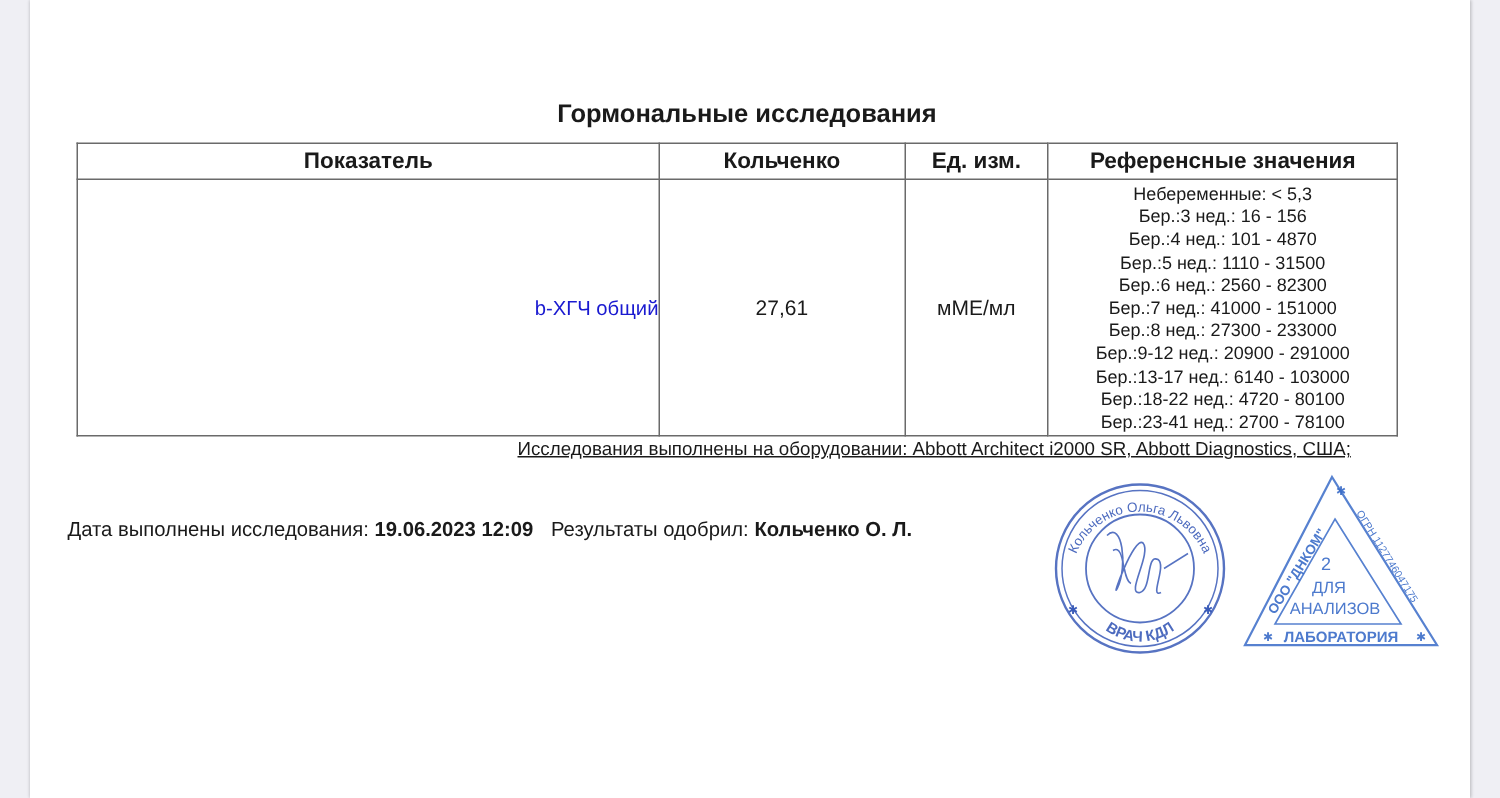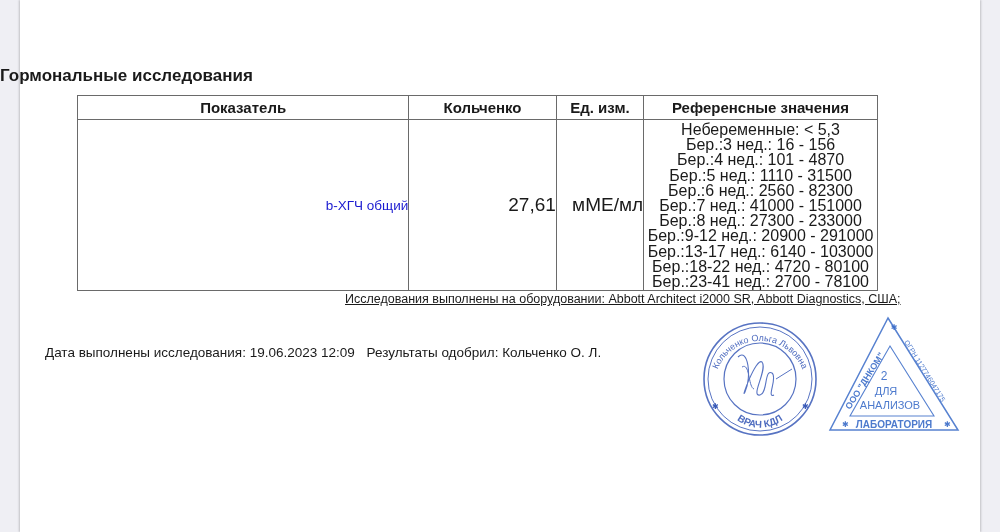--- a/index.html
+++ b/index.html
@@ -10,56 +10,55 @@
       color: #111;
       position: relative;
     }
     .page {
       position: absolute; left: 20px; top: 0; width: 960px; height: 532px;
       background: #ffffff;
       box-shadow: -1px 0 2px rgba(0,0,0,0.18), 1px 0 2px rgba(0,0,0,0.18);
     }
     .title {
       position: absolute; left: 0; width: 996px; top: 66px;
-      font-weight: bold; font-size: 17px; color: #1a1a1a;
+      text-align: center; font-weight: bold; font-size: 17px; color: #1a1a1a;
     }
     table.results {
       position: absolute; left: 51px; top: 95px;
       border-collapse: collapse;
-      width: 801px;
-      margin-left: 26px;
+      width: 881px;
     }
     table.results th, table.results td {
       border: 1px solid #6a6a6a;
       padding: 0;
     }
     table.results th {
       height: 23px; font-size: 15px; font-weight: bold; color: #1a1a1a;
       text-align: center; vertical-align: middle;
     }
     .c1 { width: 403px; }
     .c2 { width: 167px; }
     .c3 { width: 98px; }
     .c4 { width: 235px; }
     td.name {
       color: #1a1ad0; font-size: 13.5px; text-align: right; padding-left: 6px !important;
       vertical-align: middle; height: 170px;
     }
-    td.result, td.unit { text-align: right; font-size: 19px; vertical-align: middle; color: #1a1a1a; }
+    td.result, td.unit { text-align: center; font-size: 14px; vertical-align: middle; color: #1a1a1a; }
     td.refs { text-align: center; vertical-align: top; padding-top: 2px !important; }
-    .ref-line { font-size: 16px; line-height: 15.2px; color: #1a1a1a; white-space: nowrap; }
+    .ref-line { font-size: 12px; line-height: 15.2px; color: #1a1a1a; white-space: nowrap; }
     .equipment {
       position: absolute; left: 345px; top: 292px;
       font-size: 12.5px; color: #1a1a1a; white-space: nowrap; text-decoration: underline;
     }
     .footer {
       position: absolute; left: 45px; top: 345px;
       font-size: 13.5px; color: #1a1a1a; white-space: nowrap;
     }
-    .footer b { font-weight: normal; }
+    .footer b { font-weight: bold; }
     .footer .gap { display: inline-block; width: 8px; }
     .stamp-round { position: absolute; left: 690px; top: 317px; width: 140px; height: 122px; }
     .stamp-tri { position: absolute; left: 826px; top: 312px; width: 140px; height: 126px; }
   </style>
 </head>
 <body>
 
 <div class="page"></div>
 
 <div class="title">Гормональные исследования</div>

